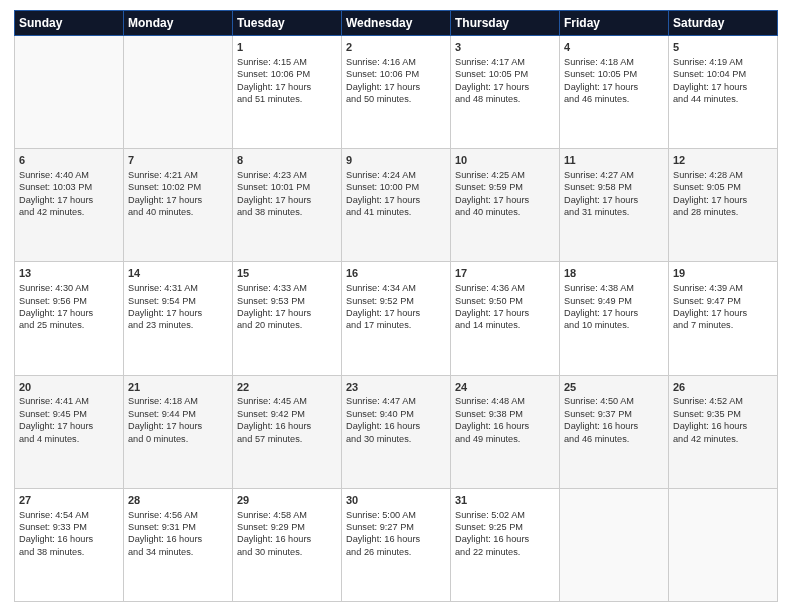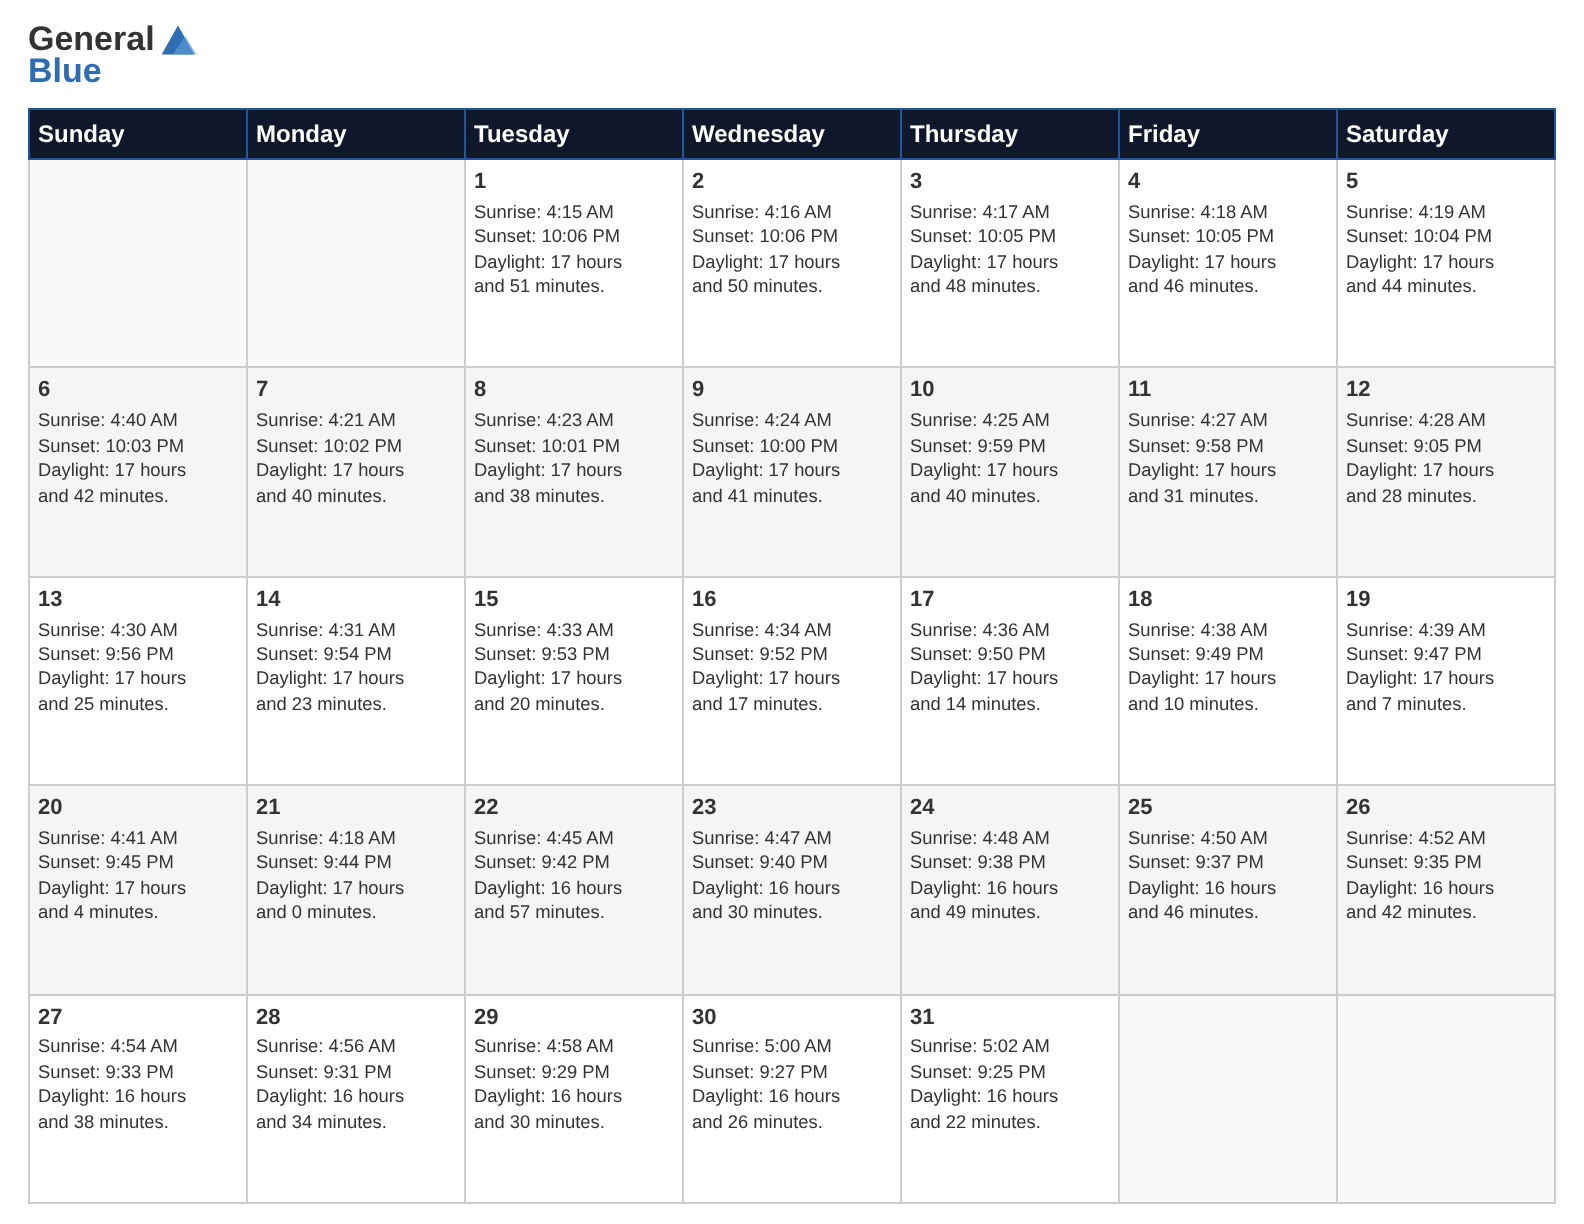--- a/index.html
+++ b/index.html
@@ -80,38 +80,20 @@
     }
     .day-info {
       font-size: 9.2px;
       color: #333;
     }
   </style>
 </head>
 <body>
 
 <div class="page">
-  <div class="header">
-    <div class="logo">
-    <div style="display:flex;flex-direction:column;align-items:flex-start;">
-      <div style="display:flex;align-items:center;">
-        <span style="font-size:17px;font-weight:bold;color:#333;">General</span>
-        <svg width="20" height="20" viewBox="0 0 22 22" style="margin-left:2px;">
-          <polygon points="2,19 11,3 20,19" fill="#2E6DB4"></polygon>
-          <polygon points="8,19 15,9 21,19" fill="#5B9BD5" opacity="0.7"></polygon>
-        </svg>
-      </div>
-      <span style="font-size:17px;font-weight:bold;color:#2E6DB4;margin-top:-4px;">Blue</span>
-    </div>
-  </div>
-    <div class="title-block">
-      <div class="month-title"></div>
-      <div class="location-title"></div>
-    </div>
-  </div>
 
   <table class="calendar">
     <thead>
       <tr>
       <th>Sunday</th>
           <th>Monday</th>
           <th>Tuesday</th>
           <th>Wednesday</th>
           <th>Thursday</th>
           <th>Friday</th>

